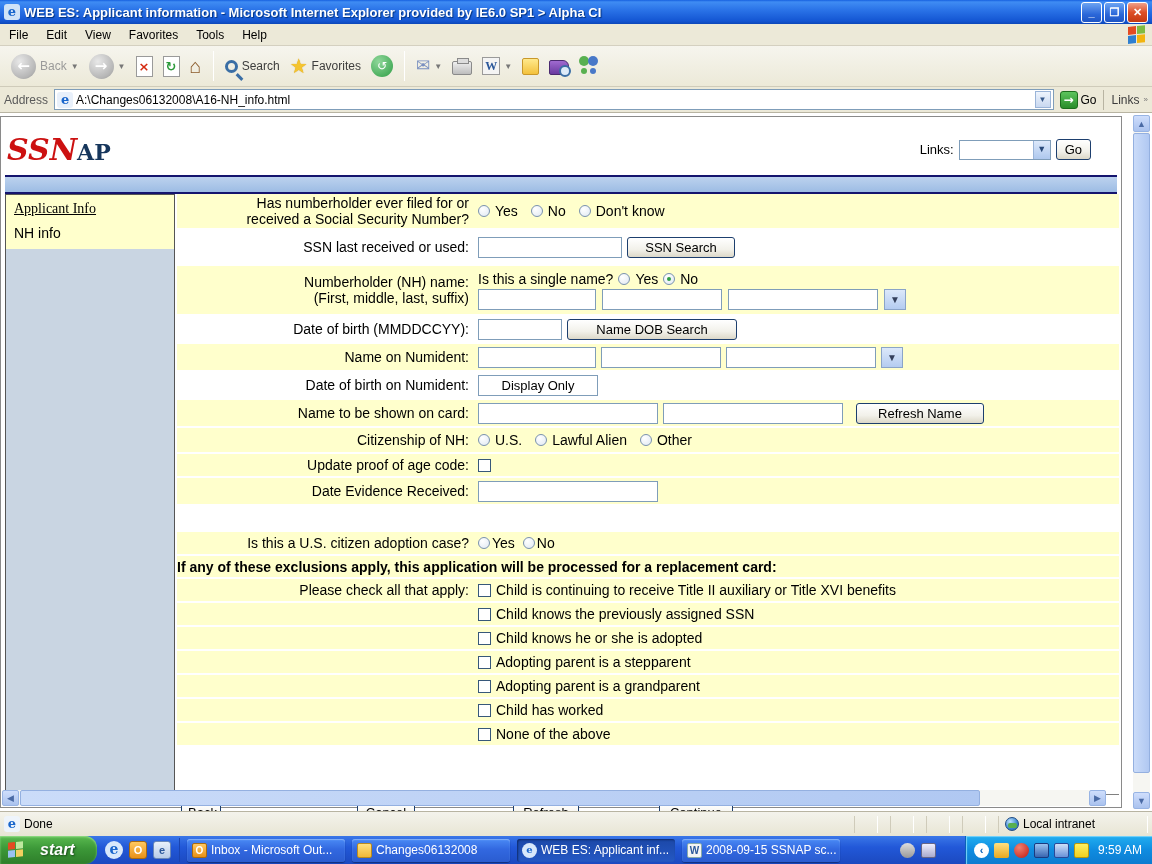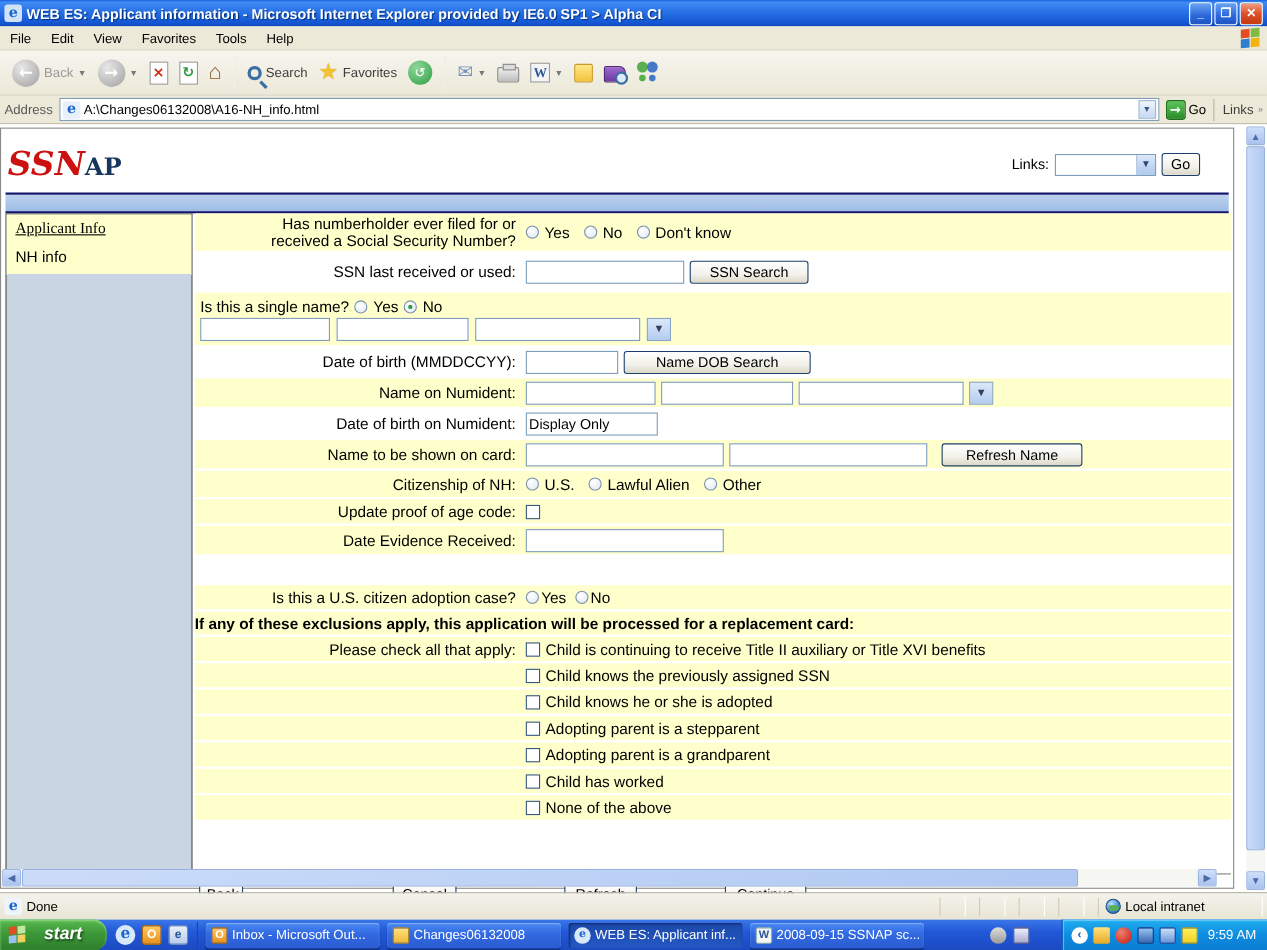--- a/index.html
+++ b/index.html
@@ -80,21 +80,21 @@
   #sidebar .sb-link { font:14px "Liberation Serif",serif; text-decoration:underline; color:#000; margin-bottom:8px; }
   #sidebar .sb-item { font-size:14px; color:#000; }
 
   #formcol { position:absolute; left:176px; top:77px; width:942px; }
   .frow { display:flex; width:100%; }
   .frow.yel { background:#ffffcc; }
   .gap2 { height:2px; } .gapw { background:#fff; }
   .lbl { width:296px; text-align:right; padding-right:4px; font-size:14px; color:#000;
          display:flex; flex-direction:column; justify-content:center; align-items:flex-end; }
   .fld { flex:1; display:flex; align-items:center; padding-left:5px; gap:5px; font-size:14px; }
-  .ti { height:21px; background:#fff; border:1px solid #7f9db9; font-size:13px; padding:1px 2px; }
+  .ti { height:21px; background:#fff; border:1px solid #7f9db9; font-size:13px; padding:1px 16px;text-align:center; }
   .radio { width:12px; height:12px; border-radius:50%; border:1px solid #7a92ae; background:radial-gradient(circle at 35% 30%,#fff,#dfe8f2); display:inline-block; position:relative; flex:none; }
   .radio.sel::after { content:""; position:absolute; left:3px; top:3px; width:4px; height:4px; border-radius:50%; background:#2f9e45; }
   .cb { width:13px; height:13px; border:1px solid #37587a; background:#fff; display:inline-block; flex:none; }
   .combo { width:22px; height:21px; background:linear-gradient(#dce8fa,#b4ccf0); border:1px solid #8aa4c8; color:#34405c; font-size:10px; text-align:center; line-height:19px; }
   .optlbl { margin-right:8px; }
   #excl-hdr { width:100%; font-size:14px; font-weight:bold; padding:3px 0; }
   #footer-rule { position:absolute; left:176px; top:677px; width:942px; border-top:1px solid #808080; }
   #footer-btns { position:absolute; left:176px; top:686px; width:942px; height:24px; }
   #footer-btns .xpbtn { position:absolute; top:0; height:22px; padding:1px 6px; }
 
@@ -285,20 +285,24 @@
           <div class="lbl">
               <span>SSN last received or used:</span>
             </div>
           <div class="fld">
             <span class="ti" style="width:144px"></span>
             <span class="xpbtn" style="width:108px">SSN Search</span>
           </div>
         </div>
 
         <div class="frow yel" style="height:48px">
+          <div class="lbl">
+            <span>Numberholder (NH) name:</span>
+            <span>(First, middle, last, suffix)</span>
+          </div>
           <div class="fld" style="flex-direction:column; align-items:flex-start; justify-content:center; gap:2px">
             <div style="display:flex; align-items:center; gap:5px">
               <span>Is this a single name?</span>
               <span class="radio"></span>
                 <span>Yes</span>
               <span class="radio sel"></span>
                 <span>No</span>
             </div>
             <div style="display:flex; align-items:center; gap:6px">
               <span class="ti" style="width:118px"></span>

